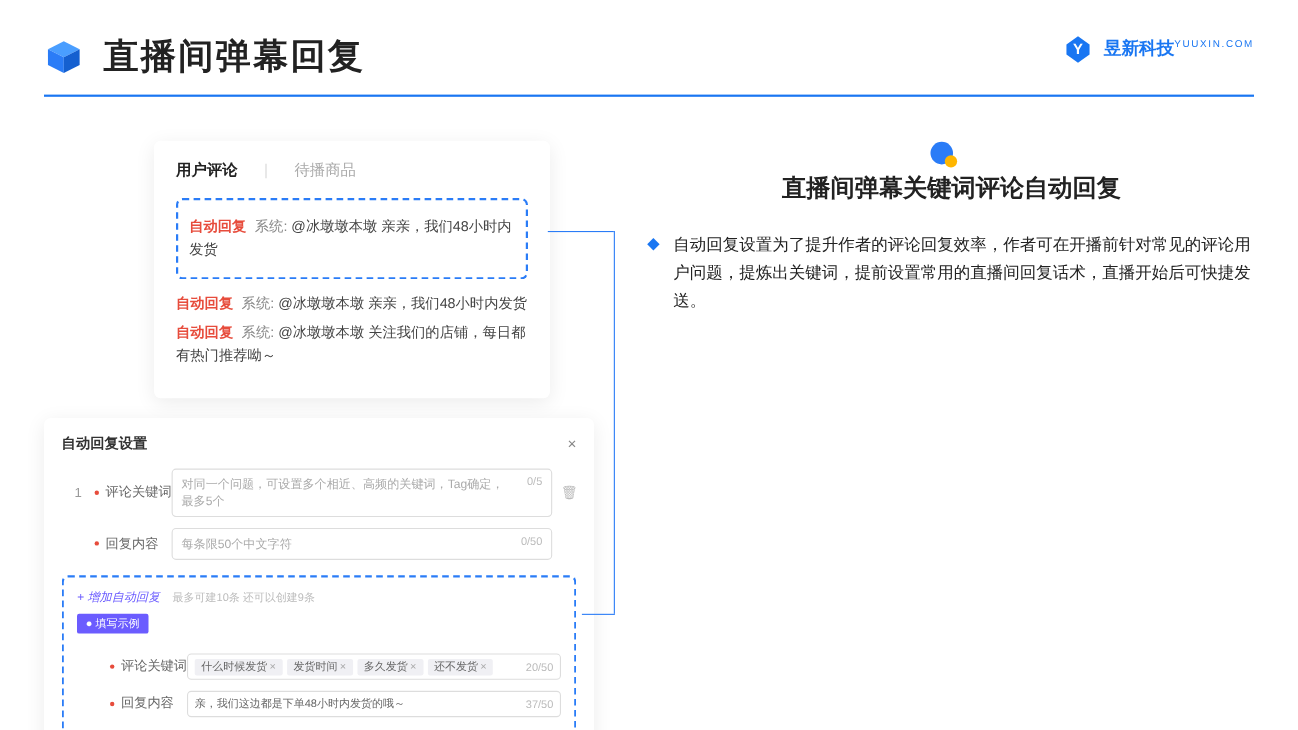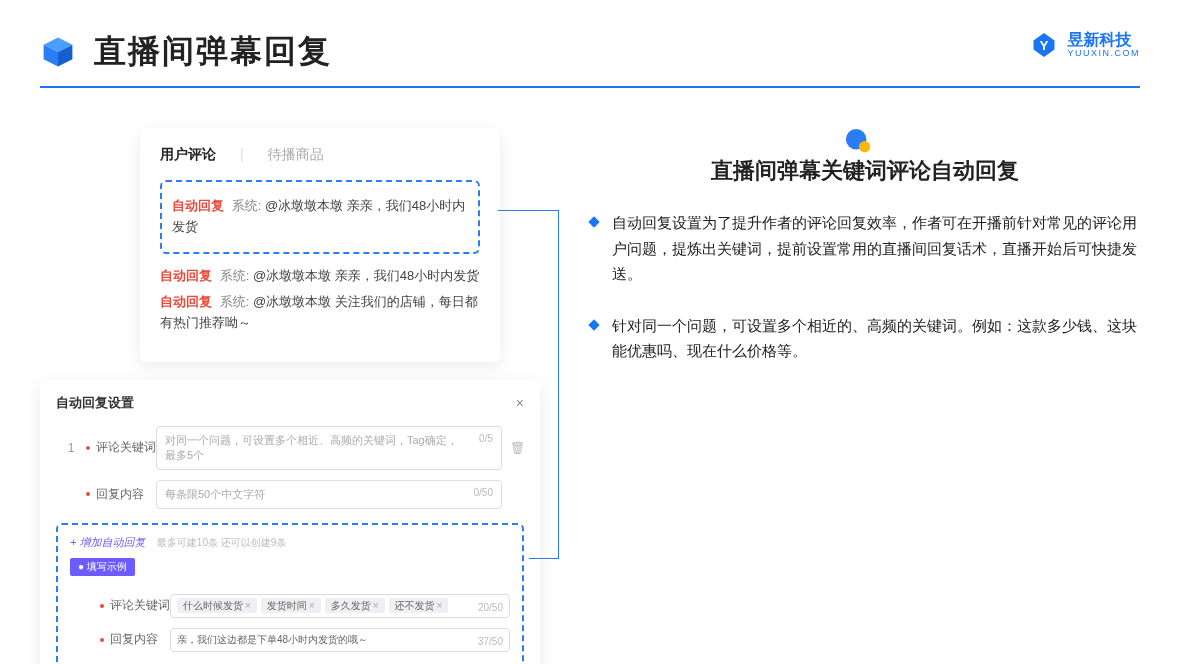--- a/index.html
+++ b/index.html
@@ -3,21 +3,21 @@
 <meta charset="utf-8">
 <style>
 * { margin: 0; padding: 0; box-sizing: border-box; }
 body { font-family: "Microsoft YaHei", "PingFang SC", sans-serif; background: #fff; width: 1180px; height: 664px; position: relative; }
 
 .header { display: flex; align-items: center; padding: 30px 40px 12px 40px; }
 .header-icon { width: 36px; height: 36px; margin-right: 18px; }
 .header-title { font-size: 32px; font-weight: 600; color: #222; letter-spacing: 2px; }
 .brand { position: absolute; right: 40px; top: 30px; display: flex; align-items: center; }
 .brand-icon { width: 30px; height: 30px; margin-right: 8px; }
-.brand-text { display: flex; flex-direction: column; line-height: 1.1; }
+.brand-text { display: flex; flex-direction: row; line-height: 1.1; }
 .brand-cn { font-size: 16px; font-weight: 700; color: #1976f2; }
 .brand-en { font-size: 9px; color: #1976f2; letter-spacing: 1.5px; }
 .header-rule { height: 2px; background: #1976f2; margin: 0 40px 40px 40px; }
 
 .content { display: flex; padding: 0 40px; }
 .left { width: 500px; position: relative; }
 .right { flex: 1; padding-left: 50px; }
 
 .card { background: #fff; border-radius: 6px; box-shadow: 0 4px 18px rgba(0,0,0,0.08); }
 
@@ -190,18 +190,14 @@
         </svg>
       </div>
       <div class="section-title">直播间弹幕关键词评论自动回复</div>
     </div>
 
     <div class="bullet-item">
       <div class="diamond"></div>
       <div>自动回复设置为了提升作者的评论回复效率，作者可在开播前针对常见的评论用户问题，提炼出关键词，提前设置常用的直播间回复话术，直播开始后可快捷发送。</div>
     </div>
 
-    <div class="bullet-item">
-      <div class="diamond"></div>
-      <div>针对同一个问题，可设置多个相近的、高频的关键词。例如：这款多少钱、这块能优惠吗、现在什么价格等。</div>
-    </div>
   </div>
 </div>
 
 </body></html>

